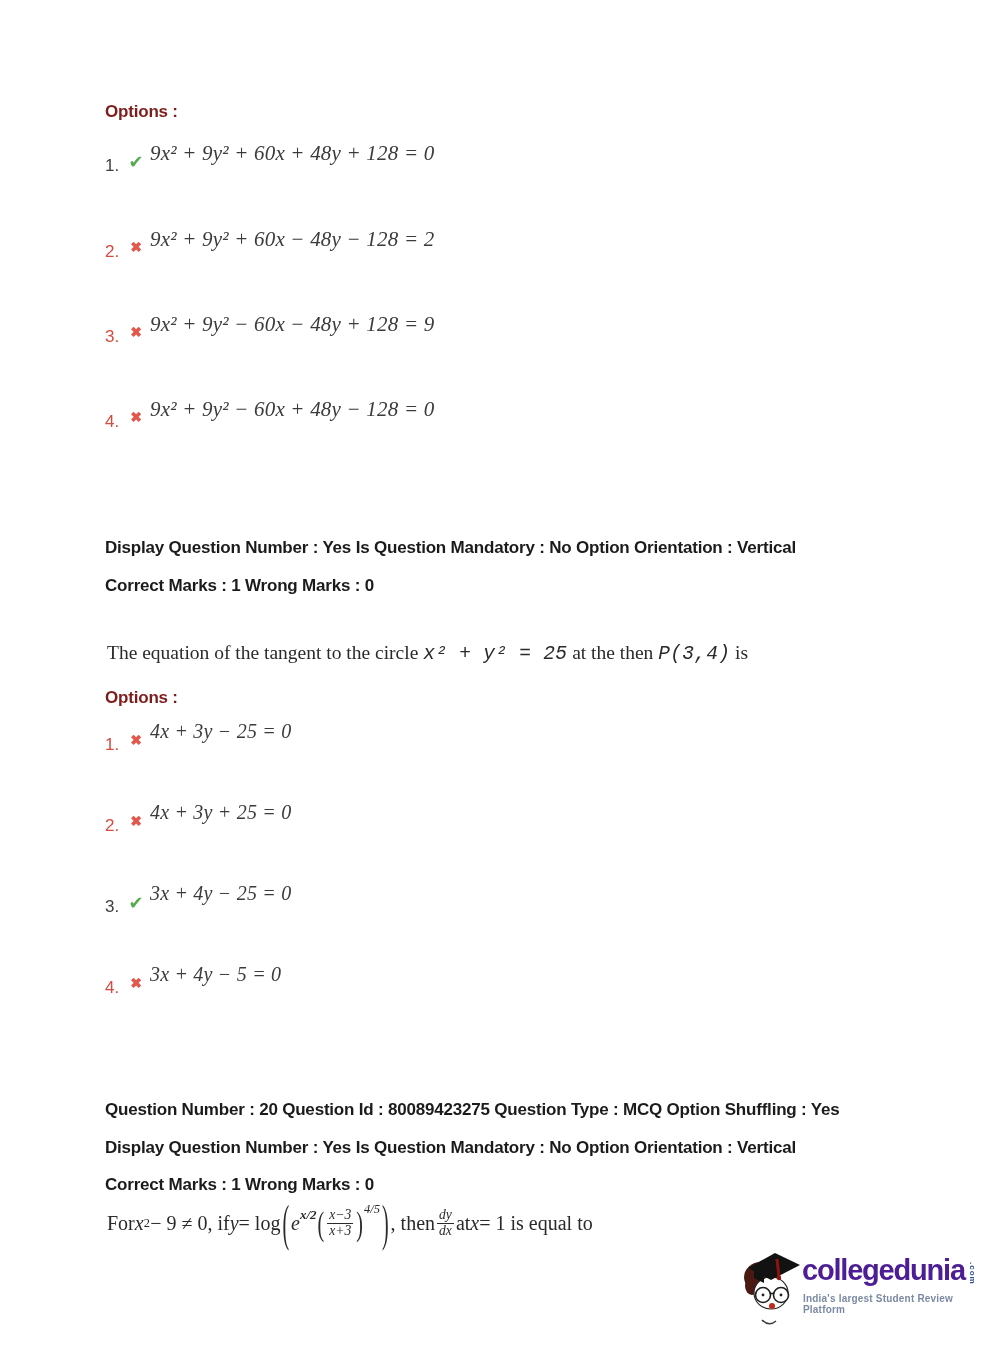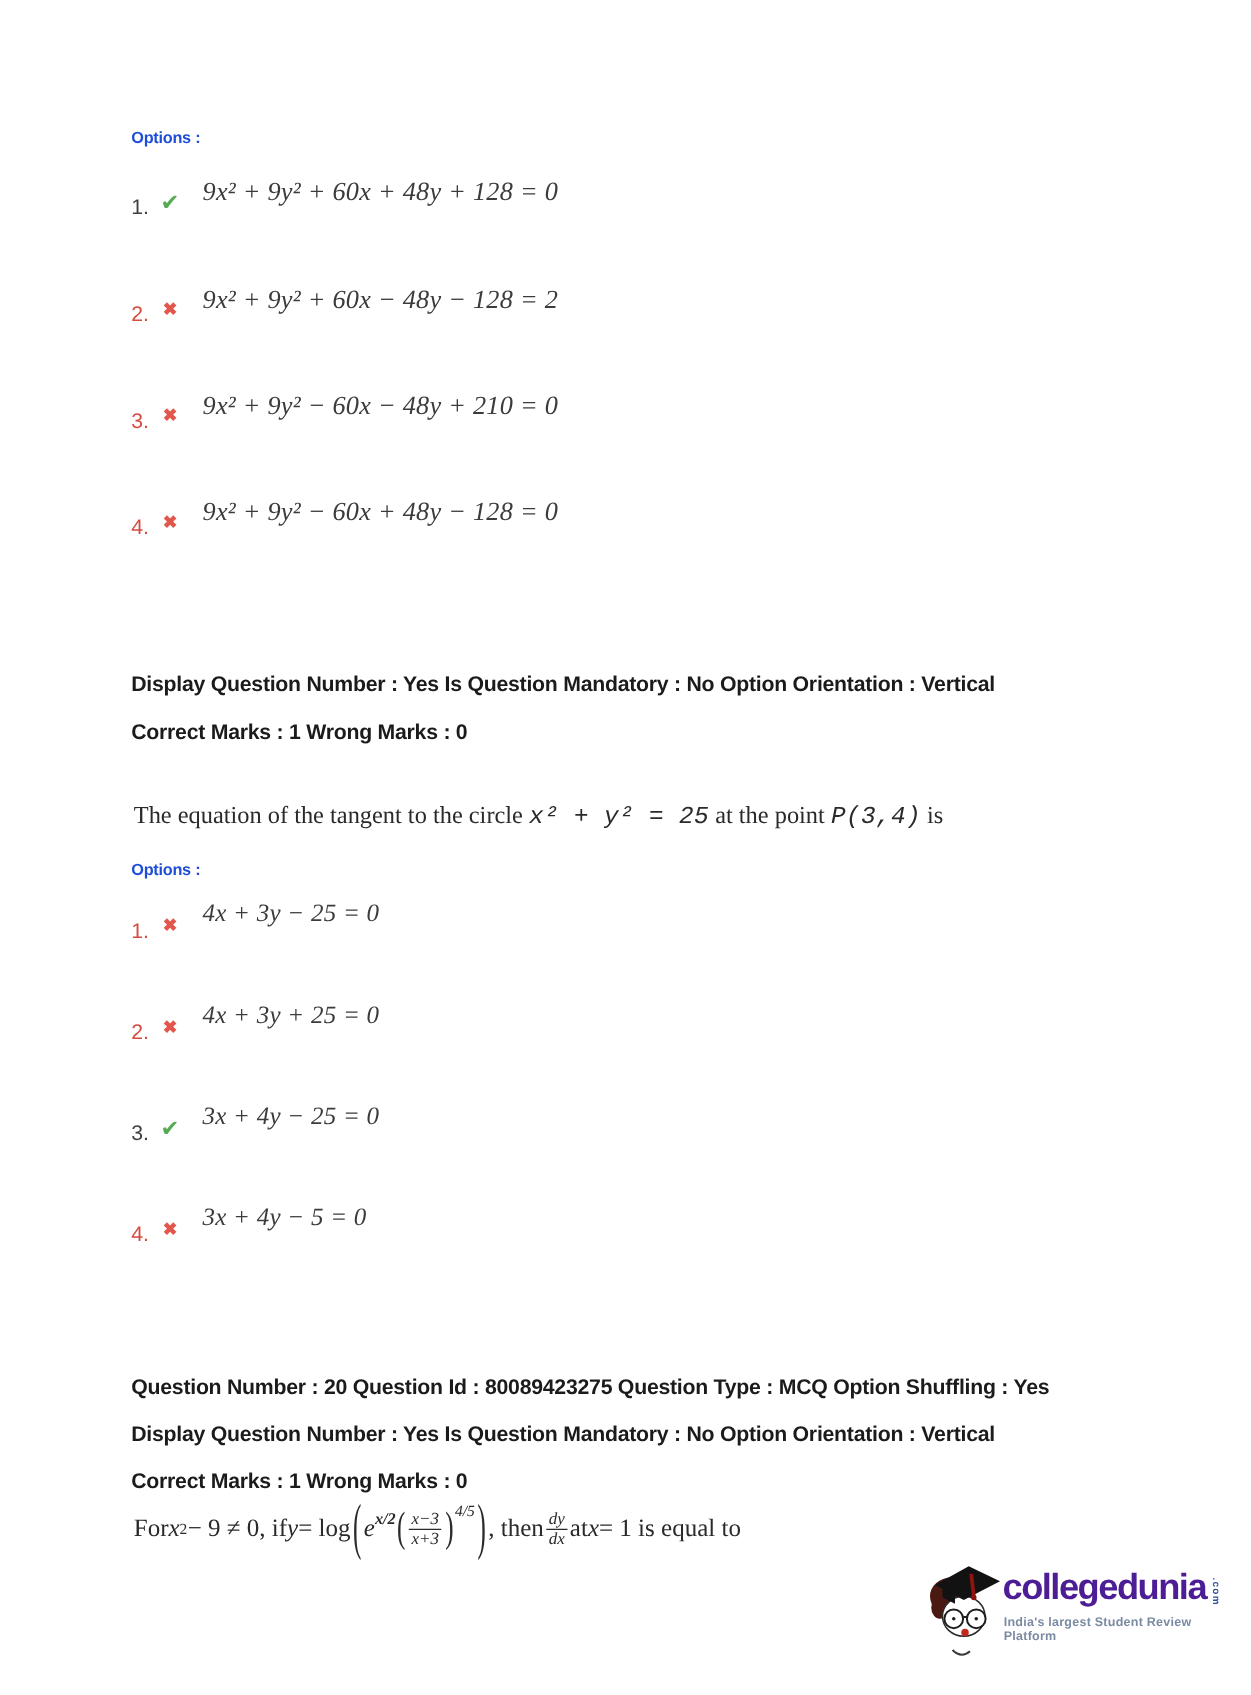--- a/index.html
+++ b/index.html
@@ -1,28 +1,28 @@
 <!DOCTYPE html>
 <html><head>
 <meta charset="utf-8">
 <style>
   html,body{margin:0;padding:0;background:#fff;}
   .page{position:relative;width:1001px;height:1356px;background:#ffffff;overflow:hidden;
         font-family:"Liberation Sans",sans-serif;color:#1b1b1b;}
 
   
-  .options-label{position:absolute;left:105px;font-weight:bold;font-size:13px;color:#1d4ed8;letter-spacing:-0.2px;}
+  .options-label{position:absolute;left:105px;font-weight:bold;font-size:17px;color:#7f1d1d;letter-spacing:-0.2px;}
   .opt-row{position:absolute;left:105px;display:flex;align-items:flex-start;white-space:nowrap;}
   .opt-num{font-size:17px;margin-top:15px;min-width:20px;font-weight:400;}
   .opt-num.correct{color:#3f3f3f;}
   .opt-num.wrong{color:#d64b3f;}
   .opt-icon{width:22px;text-align:center;font-size:16px;line-height:1;}
   .opt-icon.check{color:#55ab4f;margin-top:12px;font-size:18px;}
   .opt-icon.cross{color:#e2574c;margin-top:13px;font-size:14px;font-weight:bold;}
-  .opt-eq{font-family:"Liberation Serif",serif;font-style:italic;font-size:21px;color:#3b3b3b;margin-left:15px;letter-spacing:0.2px;}
+  .opt-eq{font-family:"Liberation Serif",serif;font-style:italic;font-size:21px;color:#3b3b3b;margin-left:3px;letter-spacing:0.2px;}
   .small-eq .opt-eq{font-size:20px;}
 
   .meta{position:absolute;left:105px;width:820px;font-weight:bold;font-size:17px;
         line-height:37.5px;color:#1b1b1b;letter-spacing:-0.2px;}
   .meta p{margin:0;}
 
   .question-line{position:absolute;left:107px;font-family:"Liberation Serif",serif;
                  font-size:19.5px;color:#2a2a2a;white-space:nowrap;}
   .question-line .math{font-style:italic;letter-spacing:0.3px;font-family:Liberation Mono, monospace;}
 
@@ -63,35 +63,35 @@
     <span class="opt-eq">9x² + 9y² + 60x + 48y + 128 = 0</span>
   </div>
   <div class="opt-row" style="top:227px">
     <span class="opt-num wrong">2.</span>
     <span class="opt-icon cross">✖</span>
     <span class="opt-eq">9x² + 9y² + 60x − 48y − 128 = 2</span>
   </div>
   <div class="opt-row" style="top:312px">
     <span class="opt-num wrong">3.</span>
     <span class="opt-icon cross">✖</span>
-    <span class="opt-eq">9x² + 9y² − 60x − 48y + 210 = 0</span>
+    <span class="opt-eq">9x² + 9y² − 60x − 48y + 128 = 9</span>
   </div>
   <div class="opt-row" style="top:397px">
     <span class="opt-num wrong">4.</span>
     <span class="opt-icon cross">✖</span>
     <span class="opt-eq">9x² + 9y² − 60x + 48y − 128 = 0</span>
   </div>
 
   <div class="meta" style="top:529px">
     <p>Display Question Number : Yes Is Question Mandatory : No Option Orientation : Vertical</p>
     <p>Correct Marks : 1 Wrong Marks : 0</p>
   </div>
 
   <p class="question-line" style="top:642px;margin:0">
-    <span>The equation of the tangent to the circle </span><span class="math">x² + y² = 25</span><span> at the point </span><span class="math">P(3,4)</span><span> is</span>
+    <span>The equation of the tangent to the circle </span><span class="math">x² + y² = 25</span><span> at the then </span><span class="math">P(3,4)</span><span> is</span>
   </p>
 
   <div class="options-label" style="top:688px">Options :</div>
 
   <div class="opt-row small-eq" style="top:720px">
     <span class="opt-num wrong">1.</span>
     <span class="opt-icon cross">✖</span>
     <span class="opt-eq">4x + 3y − 25 = 0</span>
   </div>
   <div class="opt-row small-eq" style="top:801px">

